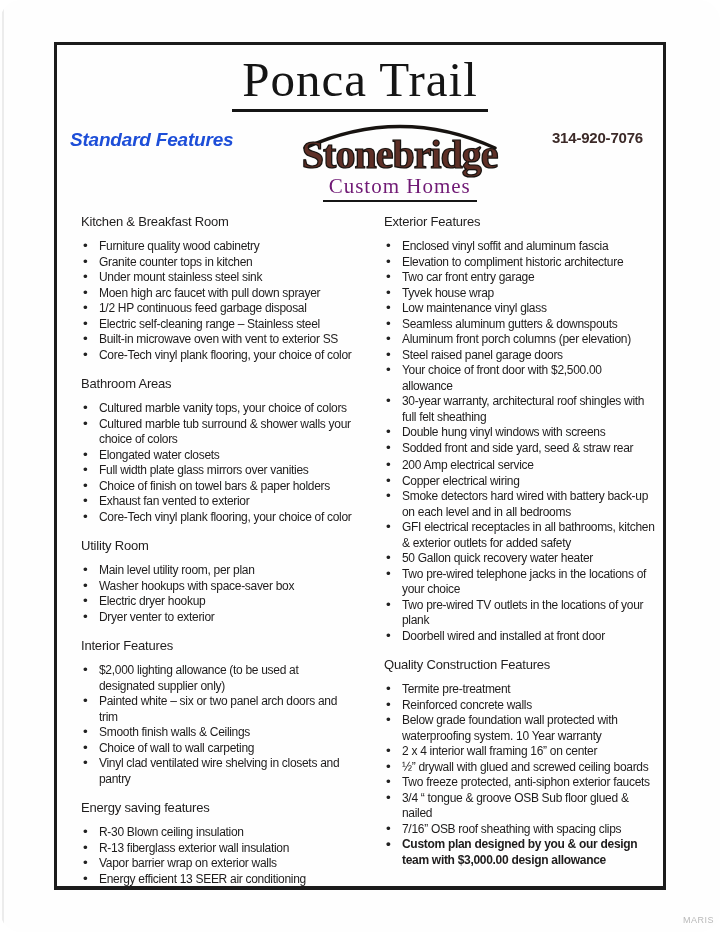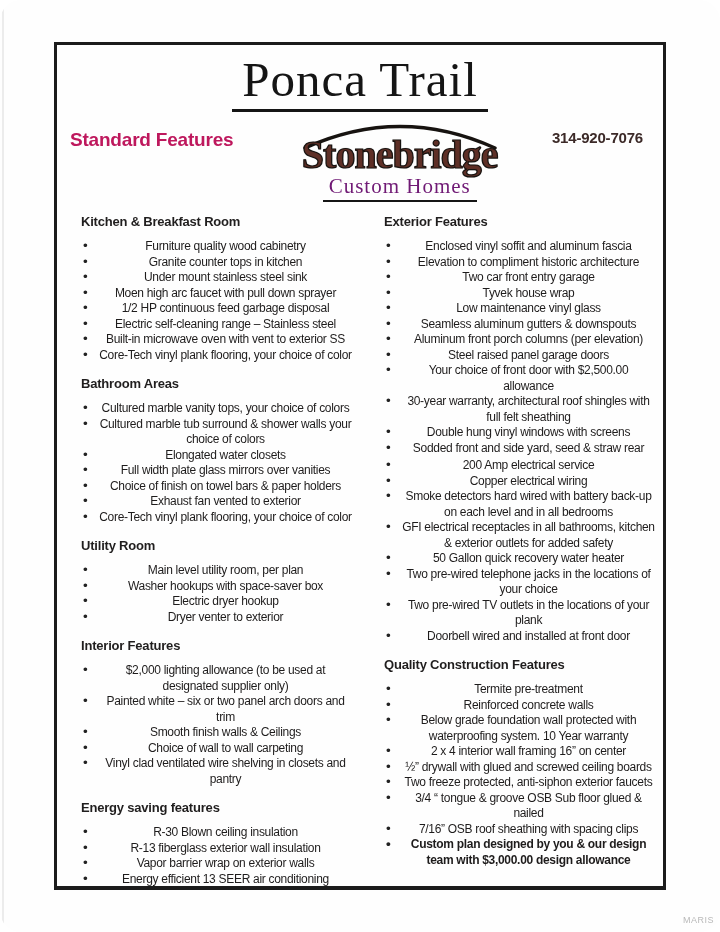--- a/index.html
+++ b/index.html
@@ -31,23 +31,24 @@
     color:#151515;
     border-bottom:3px solid #151515;
     padding:0 10px 3px 10px;
     letter-spacing:1px;
   }
   .header-row{
     display:flex;justify-content:space-between;align-items:flex-start;
     margin-top:8px;
   }
   .standard-features{
-    font-size:19px;font-weight:bold;color:#be185d;
+    font-size:19px;font-weight:bold;color:#1d4ed8;
     padding-left:13px;margin-top:9px;letter-spacing:-0.2px;
     white-space:nowrap;
+    font-style:italic;
   }
   .phone{
     font-size:15px;font-weight:bold;color:#3c2a28;
     padding-right:20px;margin-top:9px;letter-spacing:-0.2px;
     white-space:nowrap;
   }
   .logo-block{display:flex;flex-direction:column;align-items:center;margin-left:14px;}
   .logo-arc{display:block;margin-bottom:-16px;}
   .logo-name{
     font-family:"Liberation Serif", serif;
@@ -63,27 +64,27 @@
     border-bottom:2.5px solid #151515;
     padding:0 6px 1px 6px;letter-spacing:1px;
     margin-top:-3px;
   }
   .columns{
     display:grid;grid-template-columns:1fr 1fr;
     margin-top:2px;
   }
   .col{padding-left:24px;padding-right:8px;box-sizing:border-box;}
   .sec-heading{
-    font-size:13px;font-weight:bold;color:#201e1e;
+    font-size:13px;font-weight:normal;color:#201e1e;
     letter-spacing:-0.2px;
     margin:13px 0 10px 0;line-height:15px;
   }
   .col .sec-heading:first-child{margin-top:10px;}
   ul.feature-list{
-    list-style:none;margin:0 0 2px 0;padding:0;text-align:center;
+    list-style:none;margin:0 0 2px 0;padding:0;
   }
   ul.feature-list li{
     position:relative;
     padding-left:18px;
     font-size:12px;line-height:15.5px;
     letter-spacing:-0.3px;
     color:#1e1c1c;
   }
   ul.feature-list li::before{
     content:"\2022";

